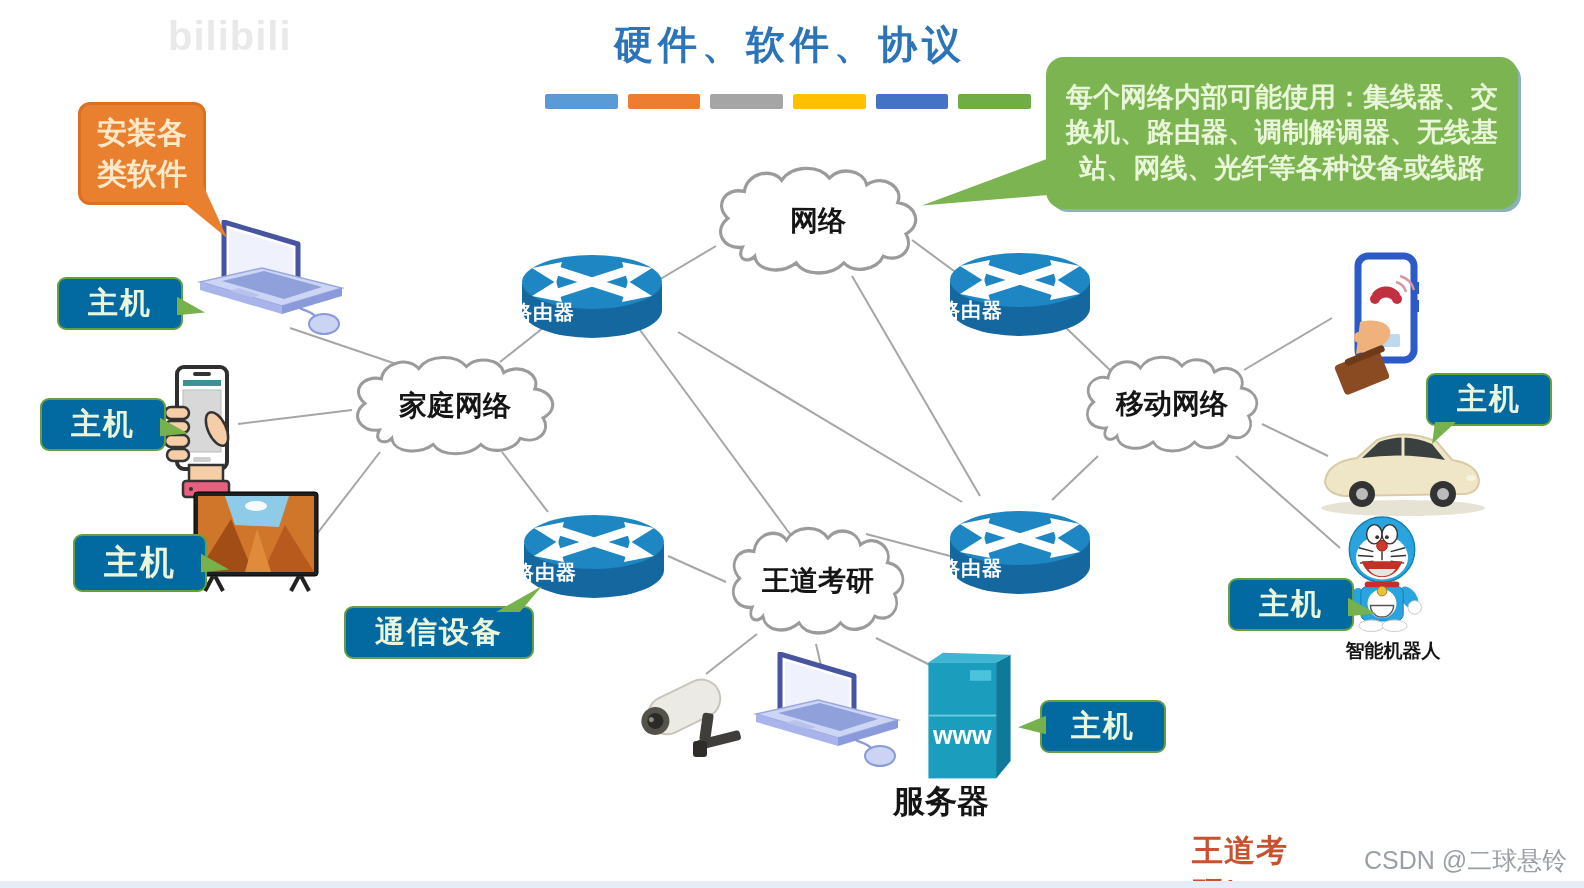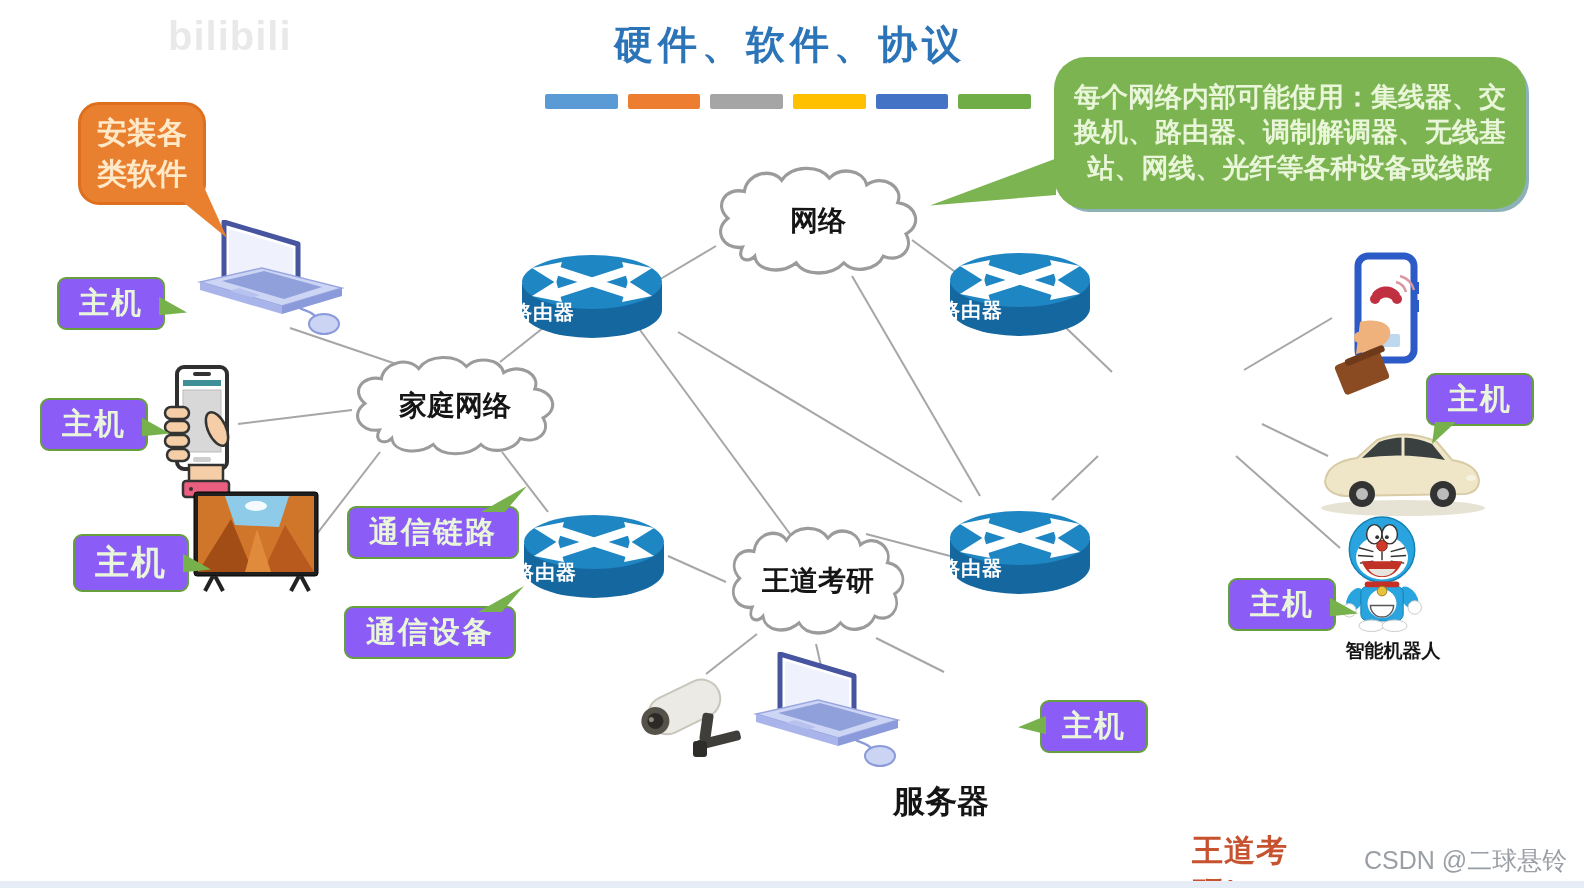--- a/index.html
+++ b/index.html
@@ -13,40 +13,40 @@
   .cloud-label{position:relative;z-index:2;width:100%;height:100%;display:flex;
                align-items:center;justify-content:center;font-size:28px;font-weight:bold;color:#151515;}
   .router{position:absolute;width:160px;height:108px;z-index:4;}
   .router svg{width:100%;height:100%;}
   .router-label{position:absolute;left:0;top:61px;width:100%;
                 color:#fff;font-size:20px;font-weight:bold;letter-spacing:1px;}
   .device{position:absolute;z-index:3;}
   .device svg{width:100%;height:100%;}
 
   
-  .tag{position:absolute;background:#8b5cf6;color:#e9f6db;font-weight:bold;font-size:30px;
-       border-radius:9px;padding:4px 20px;border:2px solid #66a03c;display:flex;
+  .tag{position:absolute;background:#0369a1;color:#e9f6db;font-weight:bold;font-size:30px;
+       border-radius:9px;padding:4px 29px;border:2px solid #66a03c;display:flex;
        align-items:center;justify-content:center;z-index:5;letter-spacing:2px;}
   .tag::after{content:'';position:absolute;background:#77b14b;}
   .tail-right::after{right:-24px;top:16px;width:28px;height:22px;clip-path:polygon(0 8%,100% 80%,0 92%);}
   .tail-left::after{left:-24px;top:12px;width:28px;height:22px;clip-path:polygon(100% 8%,0 60%,100% 92%);}
   .tail-bl::after{left:4px;bottom:-20px;width:30px;height:22px;clip-path:polygon(10% 0,80% 0,0 100%);}
   .tail-ne::after{top:-22px;right:-10px;width:46px;height:26px;clip-path:polygon(100% 0,0 100%,52% 100%);}
   .tag-big{font-size:34px;}
 
   
   .callout-install{position:absolute;left:78px;top:102px;width:122px;background:#e8802f;
-       border:3px solid #dd6f1e;border-radius:21px;color:#ffe9c8;font-size:30px;font-weight:bold;
+       border:3px solid #dd6f1e;border-radius:12px;color:#ffe9c8;font-size:30px;font-weight:bold;
        text-align:center;line-height:1.35;padding:8px 0;z-index:5;}
   .callout-install::after{content:'';position:absolute;right:-24px;bottom:-36px;width:58px;height:54px;
        background:#e8802f;clip-path:polygon(0 12%,100% 100%,58% 0);}
   .note{position:absolute;left:1046px;top:57px;width:472px;height:152px;background:#7cb452;
-       border-radius:32px;color:#eaf6da;font-weight:bold;font-size:27px;line-height:1.32;
+       border-radius:18px;color:#eaf6da;font-weight:bold;font-size:27px;line-height:1.32;
        display:flex;align-items:center;justify-content:center;text-align:center;
-       padding:6px 14px;box-sizing:border-box;z-index:5;box-shadow:4px 4px 0 -1px #8cb2b8;margin-left:8px;}
+       padding:6px 14px;box-sizing:border-box;z-index:5;box-shadow:4px 4px 0 -1px #8cb2b8;}
   .note::before{content:'';position:absolute;left:-124px;bottom:1px;width:126px;height:52px;
        background:#7cb452;clip-path:polygon(0 95%,100% 5%,100% 75%);}
 
   
   .main-title{position:absolute;left:540px;top:18px;width:500px;text-align:center;font-size:39px;
        font-weight:bold;color:#2c74b8;letter-spacing:5px;z-index:5;}
   .bars{position:absolute;left:545px;top:94px;width:486px;height:15px;display:flex;gap:10px;z-index:5;}
   .bar{flex:1;border-radius:2px;}
 
   
@@ -143,20 +143,26 @@
         <use href="#cloudPath"></use>
       </svg>
     <div class="cloud-label">网络</div>
   </div>
   <div class="cloud" style="left:340px;top:348px;width:230px;height:115px">
     <svg viewBox="0 0 222 112" preserveAspectRatio="none">
         <use href="#cloudPath"></use>
       </svg>
     <div class="cloud-label">家庭网络</div>
   </div>
+  <div class="cloud" style="left:1072px;top:348px;width:200px;height:112px">
+    <svg viewBox="0 0 222 112" preserveAspectRatio="none">
+        <use href="#cloudPath"></use>
+      </svg>
+    <div class="cloud-label">移动网络</div>
+  </div>
   <div class="cloud" style="left:718px;top:518px;width:200px;height:125px">
     <svg viewBox="0 0 222 112" preserveAspectRatio="none">
         <use href="#cloudPath"></use>
       </svg>
     <div class="cloud-label">王道考研</div>
   </div>
 
   <div class="router" style="left:512px;top:238px">
     <svg viewBox="0 0 160 108">
         <use href="#routerG"></use>
@@ -239,20 +245,30 @@
       <rect x="58" y="86" width="14" height="16" rx="3" fill="#2f2d2a"></rect>
     </svg>
   </div>
 
   <div class="device" style="left:752px;top:652px;width:150px;height:120px">
     <svg viewBox="0 0 150 120">
         <use href="#laptopG"></use>
       </svg>
   </div>
 
+  <div class="device" style="left:922px;top:645px;width:95px;height:145px">
+    <svg viewBox="0 0 95 150">
+      <polygon points="75,18 90,10 90,120 75,138" fill="#0e7a99"></polygon>
+      <polygon points="5,18 20,8 90,10 75,18" fill="#3fb5d3"></polygon>
+      <rect x="5" y="18" width="70" height="120" fill="#1b9dbd"></rect>
+      <rect x="48" y="26" width="22" height="11" fill="#4cc3dd"></rect>
+      <rect x="5" y="72" width="70" height="2" fill="#67cbe0"></rect>
+      <text x="40" y="102" text-anchor="middle" font-size="26" font-weight="bold" fill="#ffffff" font-family="Liberation Sans, sans-serif">www</text>
+    </svg>
+  </div>
 
   <div class="device" style="left:1330px;top:252px;width:95px;height:150px">
     <svg viewBox="0 0 95 150">
       <rect x="28" y="4" width="56" height="104" rx="10" fill="#ffffff" stroke="#2c5bc7" stroke-width="7"></rect>
       <rect x="84" y="30" width="5" height="12" fill="#2c5bc7"></rect>
       <rect x="84" y="48" width="5" height="12" fill="#2c5bc7"></rect>
       <path d="M42,42 C48,32 64,32 70,42 L64,50 C60,44 52,44 48,50 Z" fill="#c03040"></path>
       <circle cx="45" cy="47" r="5" fill="#c03040"></circle>
       <circle cx="67" cy="47" r="5" fill="#c03040"></circle>
       <path d="M66,30 a14,14 0 0 1 10,10 M70,24 a20,20 0 0 1 14,14" stroke="#d89aa0" stroke-width="2.5" fill="none"></path>
@@ -324,23 +340,20 @@
   <div class="tag tail-bl" style="left:1426px;top:373px">
     <span>主机</span>
   </div>
   <div class="tag tail-right" style="left:1228px;top:578px">
     <span>主机</span>
   </div>
   <div class="tag tail-left" style="left:1040px;top:700px">
     <span>主机</span>
   </div>
 
-  <div class="tag tail-ne" style="left:347px;top:506px">
-    <span>通信链路</span>
-  </div>
   <div class="tag tail-ne" style="left:344px;top:606px">
     <span>通信设备</span>
   </div>
 
   <div class="device-caption" style="left:891px;top:780px;width:100px;font-size:32px">服务器</div>
   <div class="device-caption" style="left:1318px;top:638px;width:150px;font-size:19px">智能机器人</div>
 
   <div class="wm-bili">bilibili</div>
   <div class="wm-wd">王道考研/CSKAOYAN.COM</div>
   <div class="wm-csdn">CSDN @二球悬铃木丶</div>

